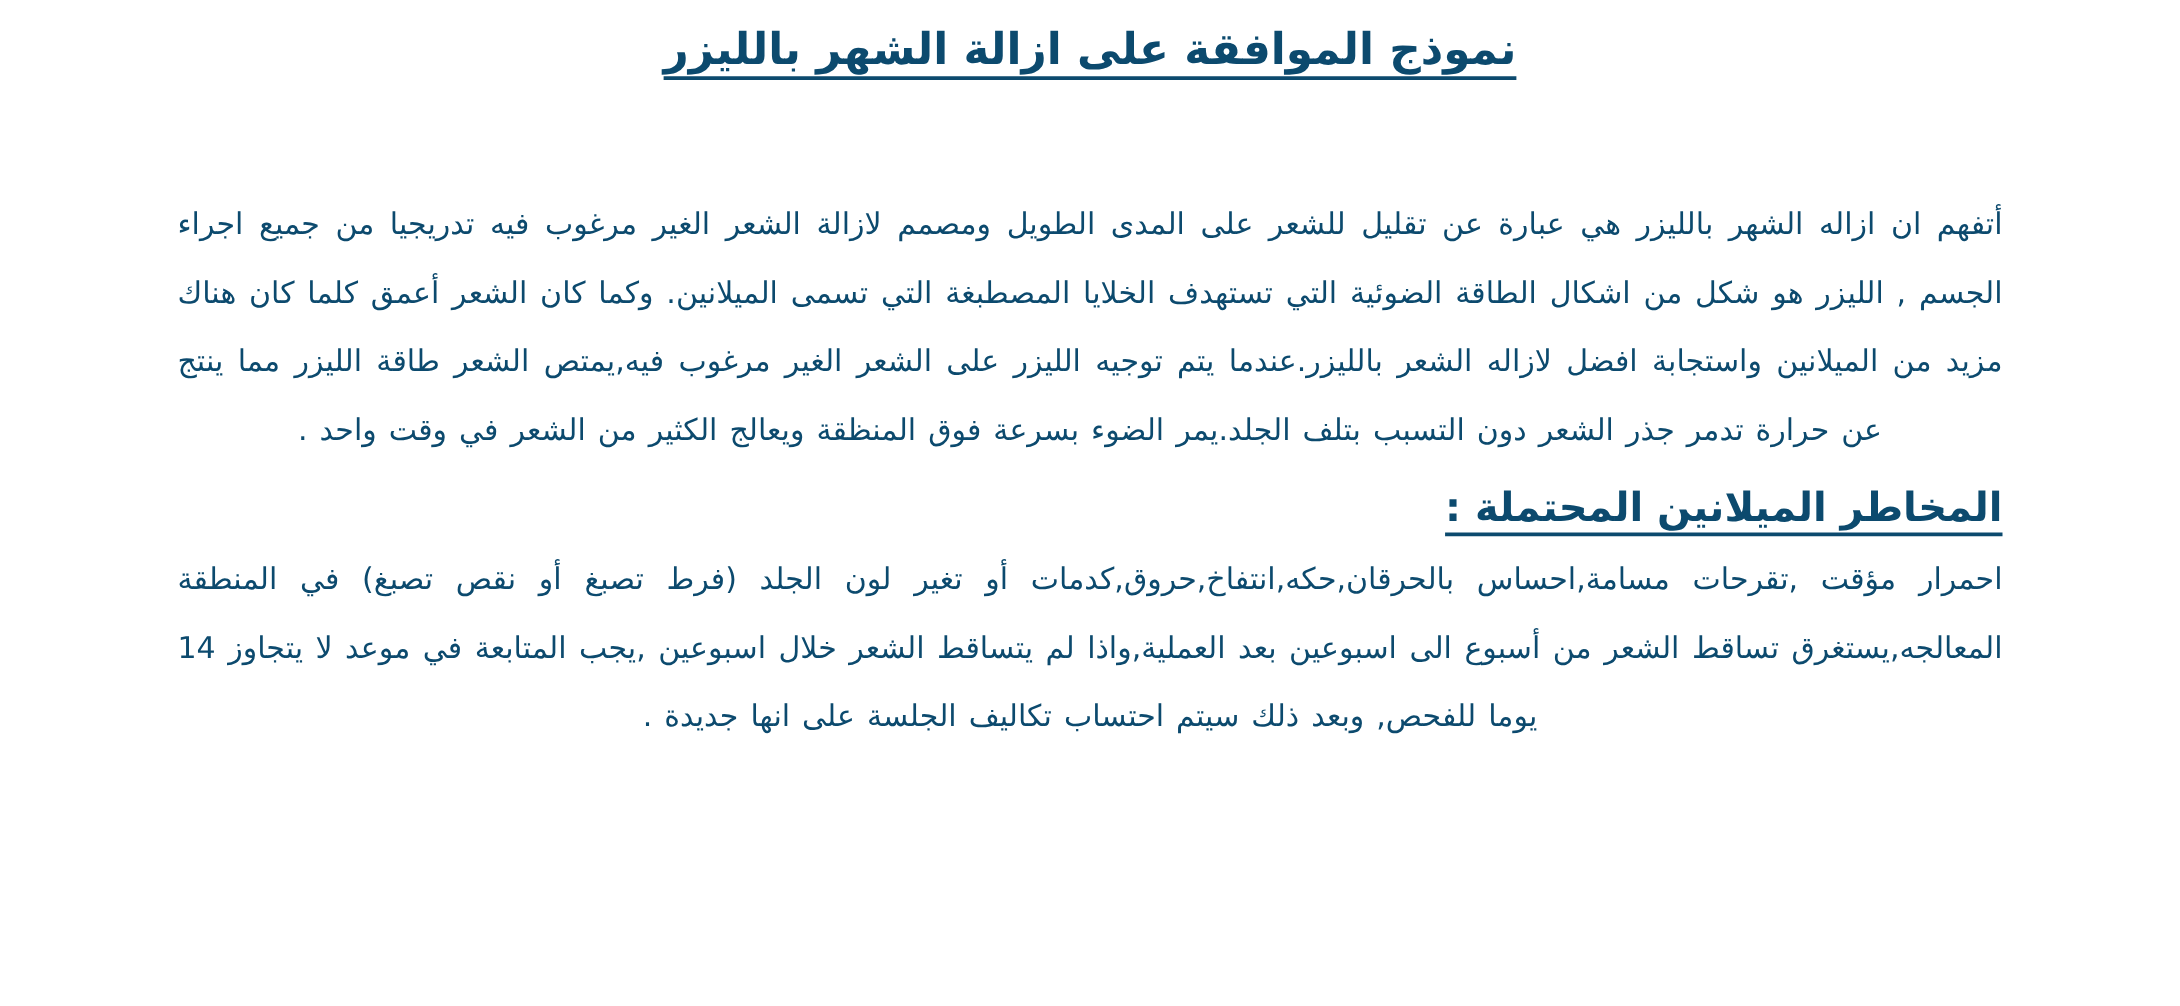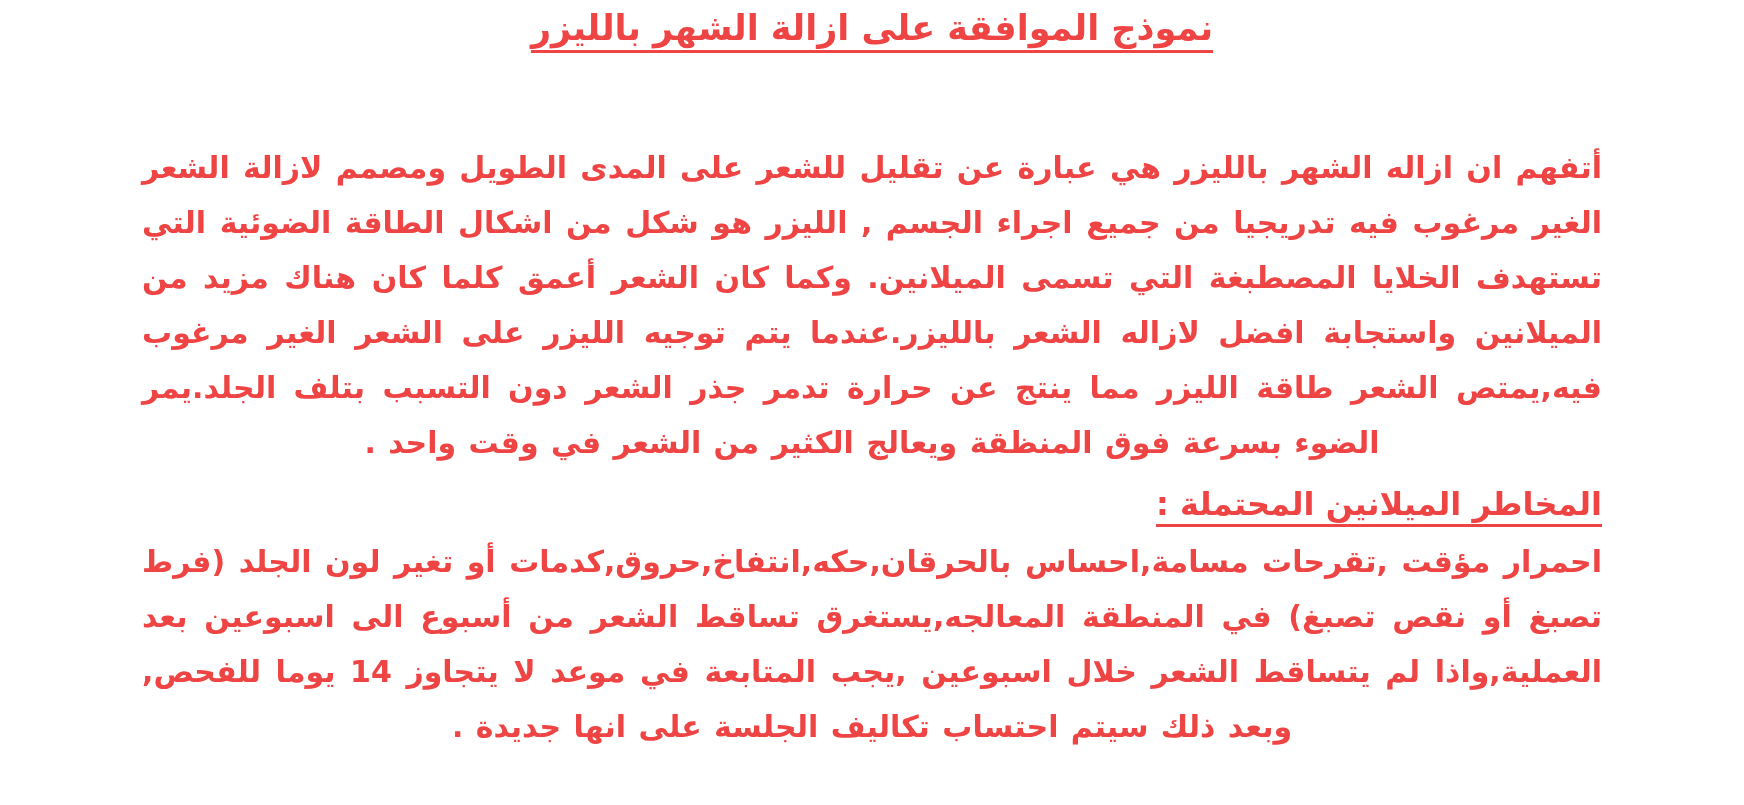--- a/index.html
+++ b/index.html
@@ -10,39 +10,39 @@
     width: 1744px;
     height: 805px;
     background: #ffffff;
     overflow: hidden;
     font-family: "DejaVu Sans", sans-serif;
   }
   .page {
     box-sizing: border-box;
     width: 1744px;
     height: 805px;
-    padding: 6px 142px 0 142px;
+    padding: 18px 142px 0 142px;
     direction: rtl;
-    color: #ef4444;
+    color: #0c4a6e;
     background: #ffffff;
   }
   .doc-title {
     margin: 0;
     font-size: 35px;
     font-weight: bold;
     text-align: center;
     text-decoration: underline;
     text-decoration-thickness: 3px;
     text-underline-offset: 10px;
     line-height: 1.3;
   }
   .body-text {
     margin: 0;
-    font-size: 30px;
-    font-weight: bold;
+    font-size: 24px;
+    font-weight: normal;
     line-height: 55px;
     text-align: justify;
     text-align-last: center;
     word-spacing: 2px;
   }
   .intro {
     margin-top: 88px;
   }
   .section-heading {
     margin: 12px 0 8px 0;

